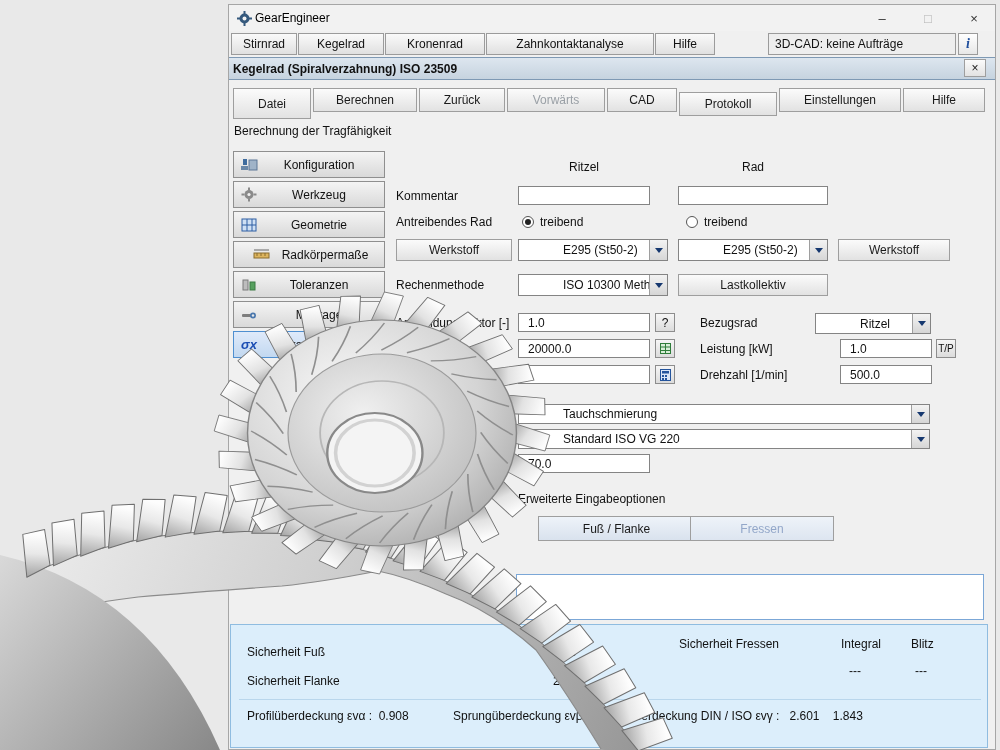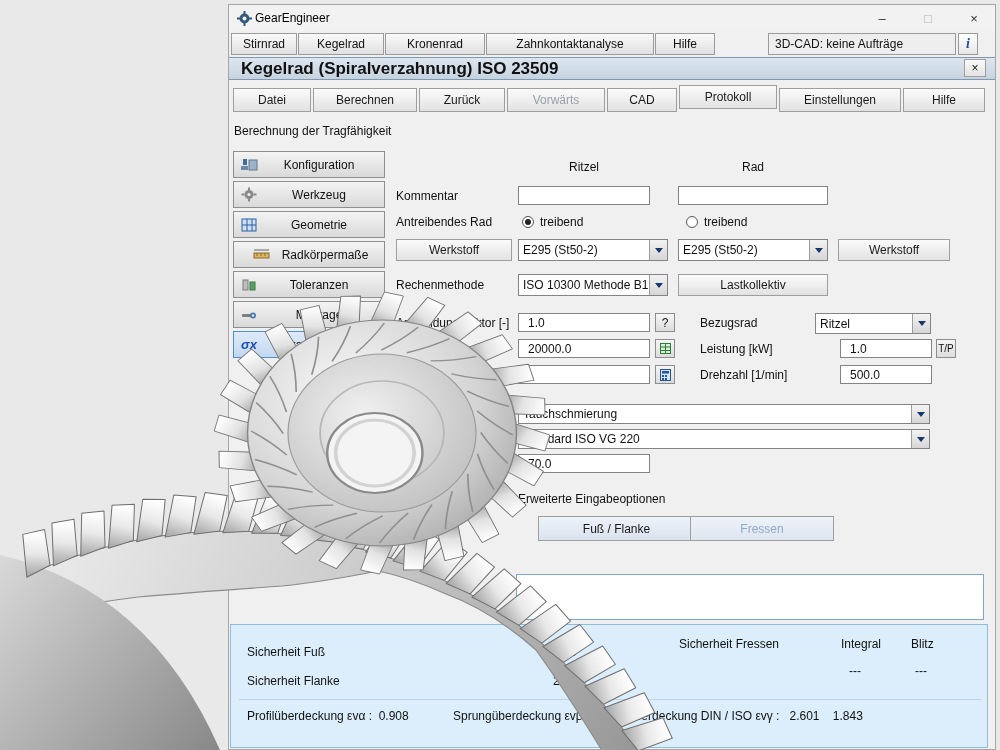--- a/index.html
+++ b/index.html
@@ -10,26 +10,26 @@
   .titlebar{position:absolute;left:229px;top:5px;width:766px;height:26px;background:#f2f2f2;display:flex;align-items:center;}
   .title-text{margin-left:26px;font-size:12px;color:#000;}
   .winctl{position:absolute;top:5px;width:44px;height:26px;display:flex;align-items:center;justify-content:center;font-size:13px;color:#333;}
   .tab{position:absolute;top:33px;height:22px;box-sizing:border-box;border:1px solid #9b9b9b;
        background:linear-gradient(#fafafa,#e0e0e0);display:flex;align-items:center;justify-content:center;font-size:12px;}
   .btn{position:absolute;box-sizing:border-box;border:1px solid #9e9e9e;background:linear-gradient(#fbfbfb,#e2e2e2);
        display:flex;align-items:center;justify-content:center;font-size:12px;color:#1a1a1a;}
   .btn.disabled{color:#9aa0a6;}
   .modhdr{position:absolute;left:229px;top:57px;width:766px;height:23px;background:linear-gradient(#dde6ef,#c6d3df);
           border-top:1px solid #7e99b4;border-bottom:1px solid #7e99b4;box-sizing:border-box;display:flex;align-items:center;}
-  .modhdr b{margin-left:12px;font-size:17px;}
+  .modhdr b{margin-left:4px;font-size:12px;}
   .lbl{position:absolute;font-size:12px;white-space:nowrap;color:#111;}
   .input{position:absolute;box-sizing:border-box;background:#fff;border:1px solid #848484;font-size:12px;
          display:flex;align-items:center;padding:0 9px;white-space:nowrap;overflow:hidden;}
   .combo{position:absolute;box-sizing:border-box;background:#fff;border:1px solid #848484;display:flex;align-items:stretch;font-size:12px;}
-  .cval{flex:1;display:flex;align-items:center;padding:0 4px;white-space:nowrap;overflow:hidden;}
+  .cval{flex:1;display:flex;align-items:center;padding:0 4px;white-space:nowrap;overflow:hidden;margin-left:40px;}
   .cbtn{width:17px;background:linear-gradient(#f3f3f3,#d6d6d6);border-left:1px solid #9e9e9e;display:flex;align-items:center;justify-content:center;}
   .tri{width:0;height:0;border-left:4px solid transparent;border-right:4px solid transparent;border-top:5px solid #16386f;}
   .side{position:absolute;left:233px;width:152px;height:27px;box-sizing:border-box;border:1px solid #8f8f8f;
         background:linear-gradient(#f4f4f4,#d9d9d9);display:flex;align-items:center;font-size:12px;}
   .side .ic{width:22px;height:18px;margin:0 4px 0 4px;display:flex;align-items:center;justify-content:center;}
   .side .sl{flex:1;text-align:center;padding-right:10px;}
   .side.selected{border:1px solid #4f8fd0;background:linear-gradient(#dfeafa,#c2d8f0);}
   .radio{position:absolute;width:12px;height:12px;border:1px solid #555;border-radius:50%;background:#fff;box-sizing:border-box;}
   .radio.checked::after{content:"";display:block;width:6px;height:6px;margin:2px;border-radius:50%;background:#222;}
   .smallbtn{position:absolute;box-sizing:border-box;border:1px solid #8d8d8d;background:linear-gradient(#f6f6f6,#dcdcdc);
@@ -74,26 +74,26 @@
   <div class="tab" style="left:486px;width:168px;">Zahnkontaktanalyse</div>
   <div class="tab" style="left:655px;width:60px;">Hilfe</div>
   <div class="cadbox">3D-CAD: keine Aufträge</div>
   <div class="infobtn">i</div>
 
   <div class="modhdr">
     <b>Kegelrad (Spiralverzahnung) ISO 23509</b>
   </div>
   <div class="btn" style="left:964px;top:59px;width:22px;height:18px;">×</div>
 
-  <div class="btn" style="left:233px;top:88px;width:78px;height:24px;">Datei</div>
+  <div class="btn" style="left:233px;top:88px;width:78px;height:31px;">Datei</div>
   <div class="btn" style="left:313px;top:88px;width:104px;height:24px;">Berechnen</div>
   <div class="btn" style="left:419px;top:88px;width:86px;height:24px;">Zurück</div>
   <div class="btn disabled" style="left:507px;top:88px;width:98px;height:24px;">Vorwärts</div>
   <div class="btn" style="left:607px;top:88px;width:70px;height:24px;">CAD</div>
-  <div class="btn" style="left:679px;top:85px;width:98px;height:24px;">Protokoll</div>
+  <div class="btn" style="left:679px;top:92px;width:98px;height:24px;">Protokoll</div>
   <div class="btn" style="left:779px;top:88px;width:122px;height:24px;text-align:center;">Einstellungen</div>
   <div class="btn" style="left:903px;top:88px;width:82px;height:24px;">Hilfe</div>
 
   <div class="lbl" style="left:234px;top:124px;">Berechnung der Tragfähigkeit</div>
 
   <div class="side" style="top:151px;">
     <span class="ic">
         <svg width="18" height="15" viewBox="0 0 18 15">
           <rect x="1" y="9" width="7" height="4" fill="#6b88a8"></rect>
           <rect x="9" y="3" width="8" height="10" fill="#9fb3c8" stroke="#5d7796"></rect>

